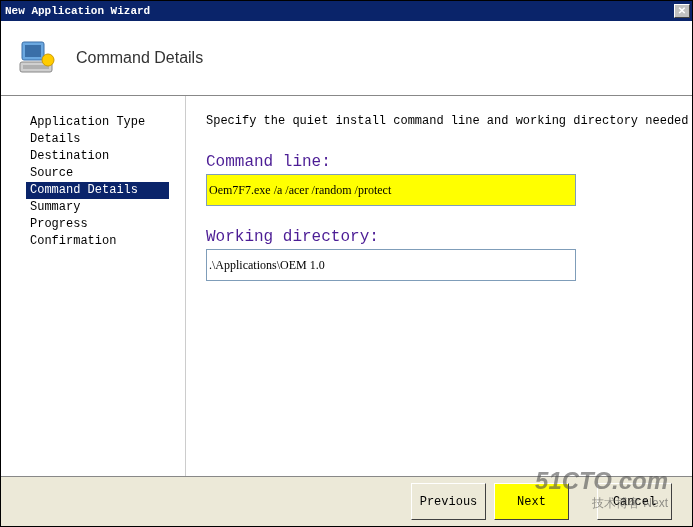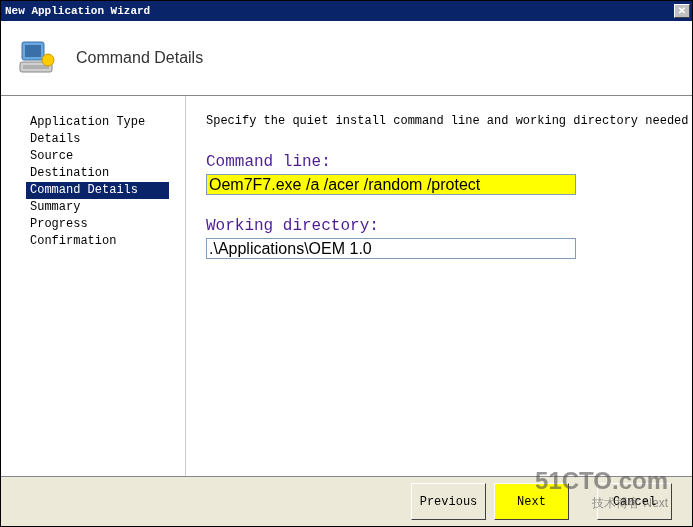--- a/index.html
+++ b/index.html
@@ -11,29 +11,29 @@
     .header { background: #fff; height: 75px; display: flex; align-items: center; padding: 10px 15px; border-bottom: 1px solid #888; }
     .header-icon { width: 40px; height: 40px; margin-right: 20px; }
     .header-title { font-family: Arial, sans-serif; font-size: 16px; color: #333; }
     .body { flex: 1; display: flex; background: #fff; min-height: 0; }
     .sidebar { width: 185px; background: #fff; padding: 18px 16px 0 25px; border-right: 1px solid #ccc; }
     .sidebar-item { padding: 1px 4px; font-size: 12px; color: #000; cursor: default; line-height: 15px; }
     .sidebar-item.selected { background: #0a246a; color: #fff; }
     .content { flex: 1; padding: 18px 10px 10px 20px; display: flex; flex-direction: column; overflow: hidden; }
     .instruction { font-size: 12px; color: #000; margin-bottom: 25px; white-space: nowrap; }
     .field-label { font-size: 16px; color: #4c1d95; margin-bottom: 3px; }
-    .text-input { width: 100%; max-width: 370px; border: 1px solid #7f9db9; font-family: Liberation Sans, sans-serif; font-size: 16px; padding: 2px; height: 21px; background: #fff; }
+    .text-input { width: 100%; max-width: 370px; border: 1px solid #7f9db9; font-family: Liberation Serif, serif; font-size: 12px; padding: 2px; height: 32px; background: #fff; }
     .text-input.highlight { background: #ffff00; }
     .field-group { margin-bottom: 22px; }
     .footer { height: 50px; background: #ece9d8; border-top: 1px solid #888; display: flex; align-items: center; justify-content: flex-end; padding: 0 20px; gap: 8px; }
     .btn { width: 75px; height: 37px; font-family: "Courier New", monospace; font-size: 12px; background: #ece9d8; border: 1px solid #404040; border-top-color: #fff; border-left-color: #fff; cursor: default; }
     .btn.primary { background: #ffff00; }
     .btn.spacer { margin-right: 20px; }
     .watermark { position: absolute; bottom: 15px; right: 25px; color: rgba(80,80,80,0.6); font-family: Arial; text-align: right; pointer-events: none; }
-    .watermark .big { font-size: 24px; font-weight: bold; }
+    .watermark .big { font-size: 24px; font-weight: bold; font-style: italic; }
     .watermark .small { font-size: 12px; }
   </style>
 </head>
 <body>
 
 <div class="window">
   <div class="titlebar">
     <span class="titlebar-title">New Application Wizard</span>
     <div class="titlebar-close">✕</div>
   </div>
@@ -48,22 +48,22 @@
         <circle cx="32" cy="22" r="6" fill="#ffcc00" stroke="#cc9900"></circle>
       </svg>
     </div>
     <div class="header-title">Command Details</div>
   </div>
 
   <div class="body">
     <div class="sidebar">
       <div class="sidebar-item">Application Type</div>
       <div class="sidebar-item">Details</div>
+      <div class="sidebar-item">Destination</div>
       <div class="sidebar-item">Source</div>
-      <div class="sidebar-item">Destination</div>
       <div class="sidebar-item selected">Command Details</div>
       <div class="sidebar-item">Summary</div>
       <div class="sidebar-item">Progress</div>
       <div class="sidebar-item">Confirmation</div>
     </div>
 
     <div class="content">
       <div class="instruction">Specify the quiet install command line and working directory needed to install this ap</div>
 
       <div class="field-group">

